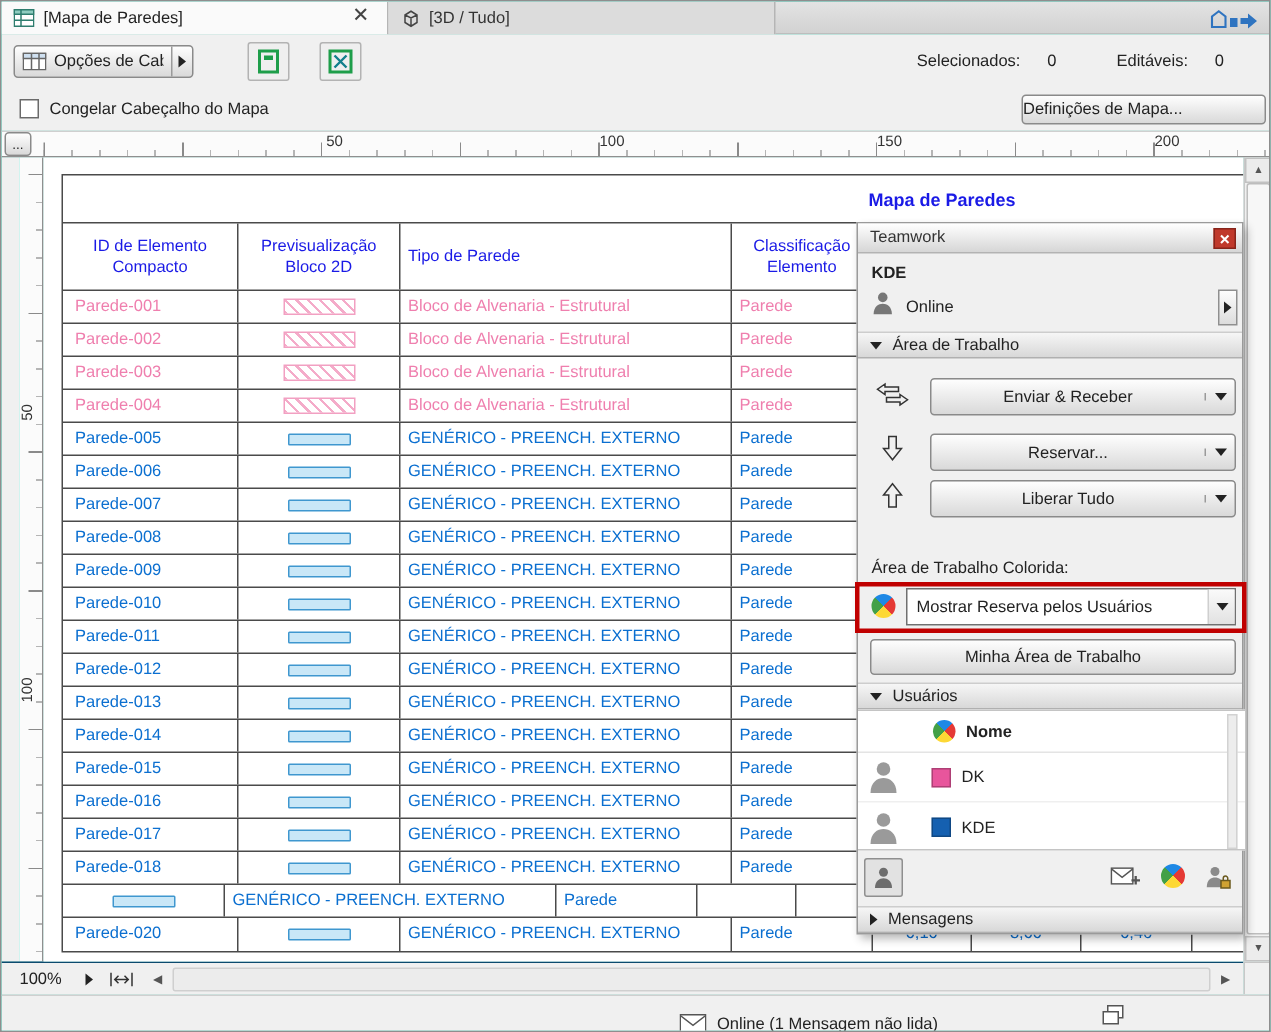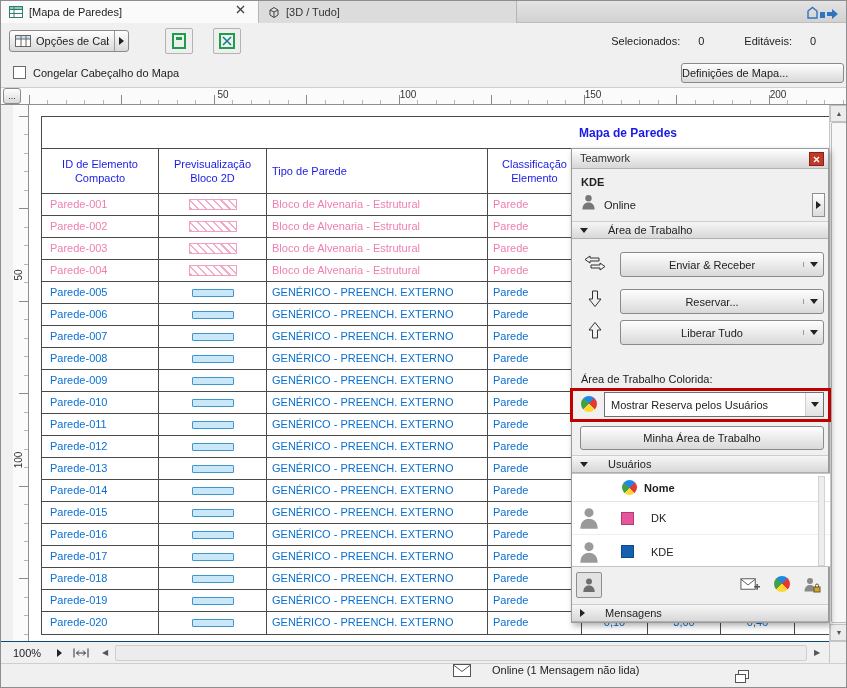--- a/index.html
+++ b/index.html
@@ -82,21 +82,21 @@
   .vthumb{position:absolute;left:1px;top:17px;width:16px;height:501px;background:#f7f7f7;border:1px solid #bdbdbd;border-radius:2px}
 
   
   .palette{position:absolute;left:570px;top:147px;width:258px;height:475px;background:#f0f0f0;border:1px solid #9a9a9a;box-shadow:2px 3px 6px rgba(0,0,0,.3);z-index:10}
   .pal-title{position:absolute;left:0;top:0;width:100%;height:20px;background:linear-gradient(#ffffff,#d6d6d6);border-bottom:1px solid #b3b3b3;line-height:19px;padding-left:8px;color:#333}
   .pal-close{position:absolute;right:4px;top:3px;width:15px;height:14px;background:#c0392b;border:1px solid #87241a;color:#fff;display:flex;align-items:center;justify-content:center}
   .pal-kde{position:absolute;left:9px;top:27px;font-weight:bold}
   .pal-online-icon{position:absolute;left:9px;top:44px}
   .pal-online-label{position:absolute;left:32px;top:50px}
   .pal-expander{position:absolute;right:3px;top:44px;width:13px;height:24px;background:linear-gradient(#fdfdfd,#dcdcdc);border:1px solid #8f8f8f;display:flex;align-items:center;justify-content:center}
-  .section{position:absolute;left:0;width:100%;height:18px;background:linear-gradient(#f6f6f6,#d8d8d8);border-top:1px solid #cdcdcd;border-bottom:1px solid #b0b0b0;display:flex;align-items:center;gap:20px;padding-left:8px}
+  .section{position:absolute;left:0;width:100%;height:18px;background:linear-gradient(#f6f6f6,#d8d8d8);border-top:1px solid #cdcdcd;border-bottom:1px solid #b0b0b0;display:flex;align-items:center;gap:7px;padding-left:8px}
   .sec-ws{top:72px}.sec-users{top:306px}.sec-msg{top:455px}
   .pal-icon{position:absolute;left:10px;width:26px;display:flex;justify-content:center}
   .ic-sr{top:106px}.ic-rv{top:141px}.ic-lt{top:172px}
   .pal-btn{position:absolute;left:48px;width:204px;height:25px;display:flex;font-size:11px}
   .b-sr{top:103px}.b-rv{top:140px}.b-lt{top:171px}
   .pal-btn .main{flex:1;display:flex;align-items:center;justify-content:center}
   .pal-btn .split{width:20px;border-left:1px solid #9a9a9a;display:flex;align-items:center;justify-content:center}
   .pal-colored-label{position:absolute;left:9px;top:224px}
   .pinwheel{width:16px;height:16px;border-radius:50%;background:conic-gradient(#e53935 0 25%,#fdd835 25% 50%,#43a047 50% 75%,#1e88e5 75% 100%);transform:rotate(45deg)}
   .pw-combo{position:absolute;left:9px;top:247px}
@@ -108,40 +108,40 @@
   .u-row{position:absolute;left:0;width:100%;display:flex;align-items:center}
   .u-nome{top:0;height:28px;border-bottom:1px solid #e4e4e4}
   .u-dk{top:28px;height:33px;border-bottom:1px solid #efefef}
   .u-kde{top:61px;height:33px}
   .u-row .pw{margin-left:50px;width:15px;height:15px;flex:none}
   .u-row .pname{margin-left:7px;font-weight:bold}
   .u-person{margin-left:6px;flex:none}
   .swatch{width:13px;height:13px;flex:none;border:1px solid rgba(0,0,0,.25)}
   .sw-dk{margin-left:21px;background:var(--user_dk)}
   .sw-kde{margin-left:21px;background:var(--user_kde)}
-  .u-row .uname{margin-left:17px}
+  .u-row .uname{margin-left:7px}
   .list-scroll{position:absolute;right:5px;top:2px;width:7px;height:90px;background:#ededed;border:1px solid #d2d2d2}
   .pal-tools{position:absolute;left:0;top:421px;width:100%;height:31px}
   .pt-left{position:absolute;left:4px;top:2px;width:26px;height:26px;background:#e2e2e2;border:1px solid #8f8f8f;border-radius:2px;display:flex;align-items:center;justify-content:center}
   .pt-ic{position:absolute;top:6px;width:20px;display:flex;justify-content:center}
   .pt-mail{left:168px}.pt-pw{left:200px}.pt-lock{left:230px}
 
   
   .annotation{position:absolute;left:569px;top:387px;width:261px;height:34px;border:3px solid var(--annotation_red);z-index:20;pointer-events:none}
 
   
   .zoomrow{position:absolute;left:0;top:640px;width:828px;height:22px;background:#f0f0f0;border-top:1px solid #0c4a6e;display:flex;align-items:center}
   .zoom-label{margin-left:12px}
   .zr-btn{margin-left:10px;display:flex;align-items:center;justify-content:center;width:16px;height:16px;color:#333}
   .htrack{flex:1;height:16px;margin:0 2px;background:#ececec;border:1px solid #cfcfcf;border-radius:2px}
   .corner{position:absolute;left:828px;top:640px;width:19px;height:22px;background:#f0f0f0;border-top:1px solid #c6c6c6;border-left:1px solid #c8c8c8}
 
   
   .statusbar{position:absolute;left:0;top:662px;width:100%;height:26px;background:#f0f0f0;border-top:1px solid #cfcfcf}
-  .status-msg{position:absolute;left:452px;top:0;height:100%;display:flex;align-items:flex-start;gap:21px}
+  .status-msg{position:absolute;left:452px;top:0;height:100%;display:flex;align-items:flex-end;gap:7px}
   .status-right{position:absolute;left:733px;top:5px}
   svg{display:block}
 </style>
 </head>
 <body>
 
 <div class="app">
 
   <div class="tabbar">
     <div class="tab active">
@@ -474,21 +474,20 @@
               <span class="bar"></span>
             </div>
             <div class="cell c3 ctype">GENÉRICO - PREENCH. EXTERNO</div>
             <div class="cell c4 ccls">Parede</div>
             <div class="cell c5 cnum"></div>
             <div class="cell c6 cnum"></div>
             <div class="cell c7 cnum"></div>
             <div class="cell c8"></div>
           </div>
           <div class="trow blue">
-            <div class="cell c1 cid">Parede-019</div>
             <div class="cell c2 cprev">
               <span class="bar"></span>
             </div>
             <div class="cell c3 ctype">GENÉRICO - PREENCH. EXTERNO</div>
             <div class="cell c4 ccls">Parede</div>
             <div class="cell c5 cnum"></div>
             <div class="cell c6 cnum"></div>
             <div class="cell c7 cnum"></div>
             <div class="cell c8"></div>
           </div>

